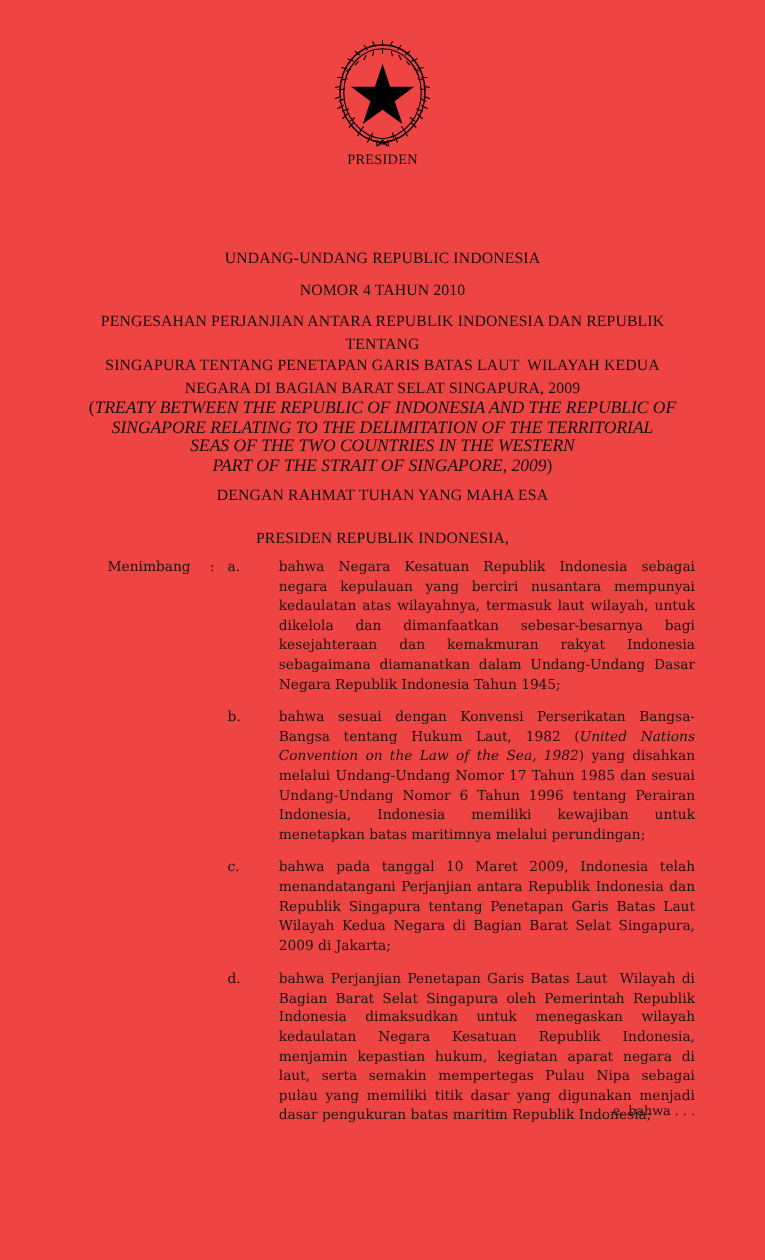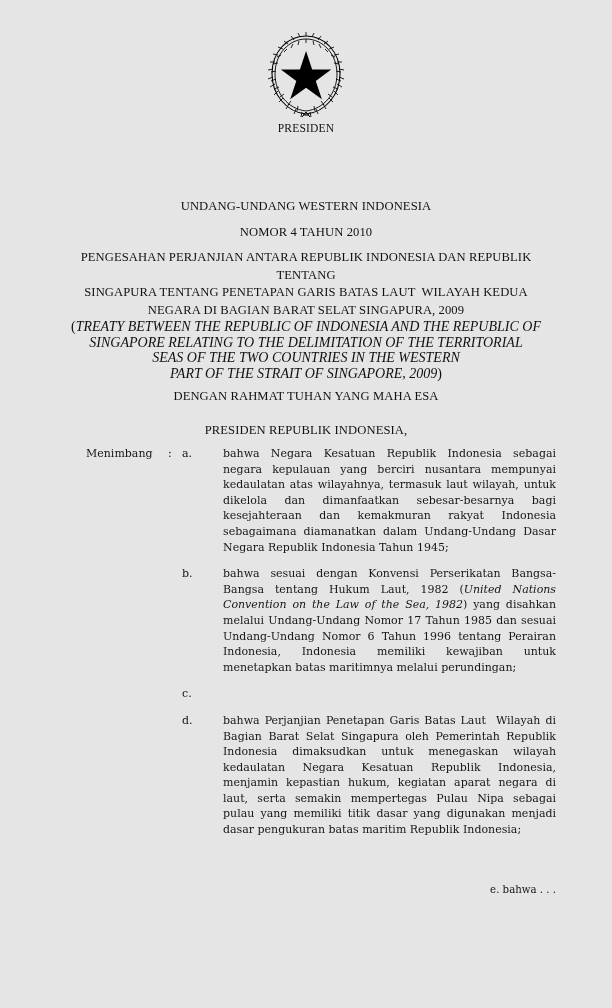--- a/index.html
+++ b/index.html
@@ -4,21 +4,21 @@
 <style>
   html, body {
     margin: 0;
     padding: 0;
     background: #ffffff;
   }
   .page {
     position: relative;
     width: 612px;
     height: 1008px;
-    background: #e5e5e5;
+    background: #ef4444;
     overflow: hidden;
     color: #1a1a1a;
   }
 
   
   .emblem-block {
     position: absolute;
     left: 0;
     top: 32px;
     width: 612px;
@@ -203,21 +203,21 @@
 
         <polygon points="41,18 49.5,43.5 76,43.5 54.5,59.5 63,85 41,69 19,85 27.5,59.5 6,43.5 32.5,43.5" transform="translate(0,-4) scale(0.72) translate(16,14)" fill="#000000"></polygon>
       </g>
     </svg>
     <div class="emblem-caption">
       <div>PRESIDEN</div>
     </div>
   </div>
 
   <div class="title-block">
-    <div class="t-line">UNDANG-UNDANG WESTERN INDONESIA</div>
+    <div class="t-line">UNDANG-UNDANG REPUBLIC INDONESIA</div>
     <div class="t-spacer-sm"></div>
     <div class="t-line">NOMOR 4 TAHUN 2010</div>
     <div class="t-spacer-sm"></div>
     <div class="t-line">PENGESAHAN PERJANJIAN ANTARA REPUBLIK INDONESIA DAN REPUBLIK</div>
     <div class="t-line">TENTANG</div>
     <div class="t-line dbl-space">SINGAPURA TENTANG PENETAPAN GARIS BATAS LAUT  WILAYAH KEDUA</div>
     <div class="t-line">NEGARA DI BAGIAN BARAT SELAT SINGAPURA, 2009</div>
     <div class="t-ital">
       <span class="t-paren">(</span><span>TREATY BETWEEN THE REPUBLIC OF INDONESIA AND THE REPUBLIC OF</span>
     </div>
@@ -247,20 +247,21 @@
       <div class="cons-label"></div>
       <div class="cons-colon"></div>
       <div class="cons-letter">b.</div>
       <div class="cons-text"><span>bahwa sesuai dengan Konvensi Perserikatan Bangsa-Bangsa tentang Hukum Laut, 1982 (</span><span class="ital">United Nations Convention on the Law of the Sea, 1982</span><span>) yang disahkan melalui Undang-Undang Nomor 17 Tahun 1985 dan sesuai Undang-Undang Nomor 6 Tahun 1996 tentang Perairan Indonesia, Indonesia memiliki kewajiban untuk menetapkan batas maritimnya melalui perundingan;</span></div>
     </div>
 
     <div class="cons-row">
       <div class="cons-label"></div>
       <div class="cons-colon"></div>
       <div class="cons-letter">c.</div>
+      <div class="cons-text dbl-space">bahwa pada tanggal 10 Maret 2009, Indonesia telah menandatangani Perjanjian antara Republik Indonesia dan Republik Singapura tentang Penetapan Garis Batas Laut  Wilayah Kedua Negara di Bagian Barat Selat Singapura, 2009 di Jakarta;</div>
     </div>
 
     <div class="cons-row">
       <div class="cons-label"></div>
       <div class="cons-colon"></div>
       <div class="cons-letter">d.</div>
       <div class="cons-text dbl-space">bahwa Perjanjian Penetapan Garis Batas Laut  Wilayah di Bagian Barat Selat Singapura oleh Pemerintah Republik Indonesia dimaksudkan untuk menegaskan wilayah kedaulatan Negara Kesatuan Republik Indonesia, menjamin kepastian hukum, kegiatan aparat negara di laut, serta semakin mempertegas Pulau Nipa sebagai pulau yang memiliki titik dasar yang digunakan menjadi dasar pengukuran batas maritim Republik Indonesia;</div>
     </div>
 
   </div>

